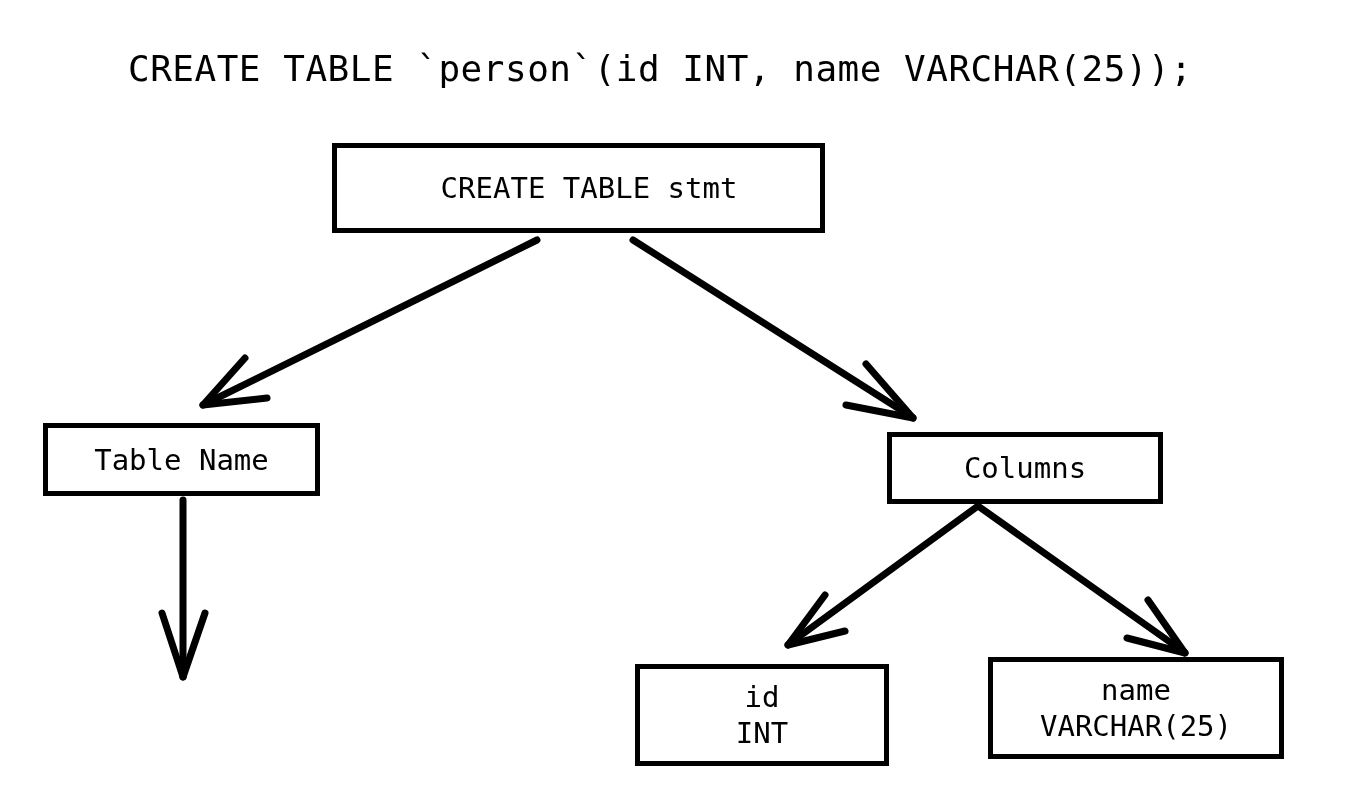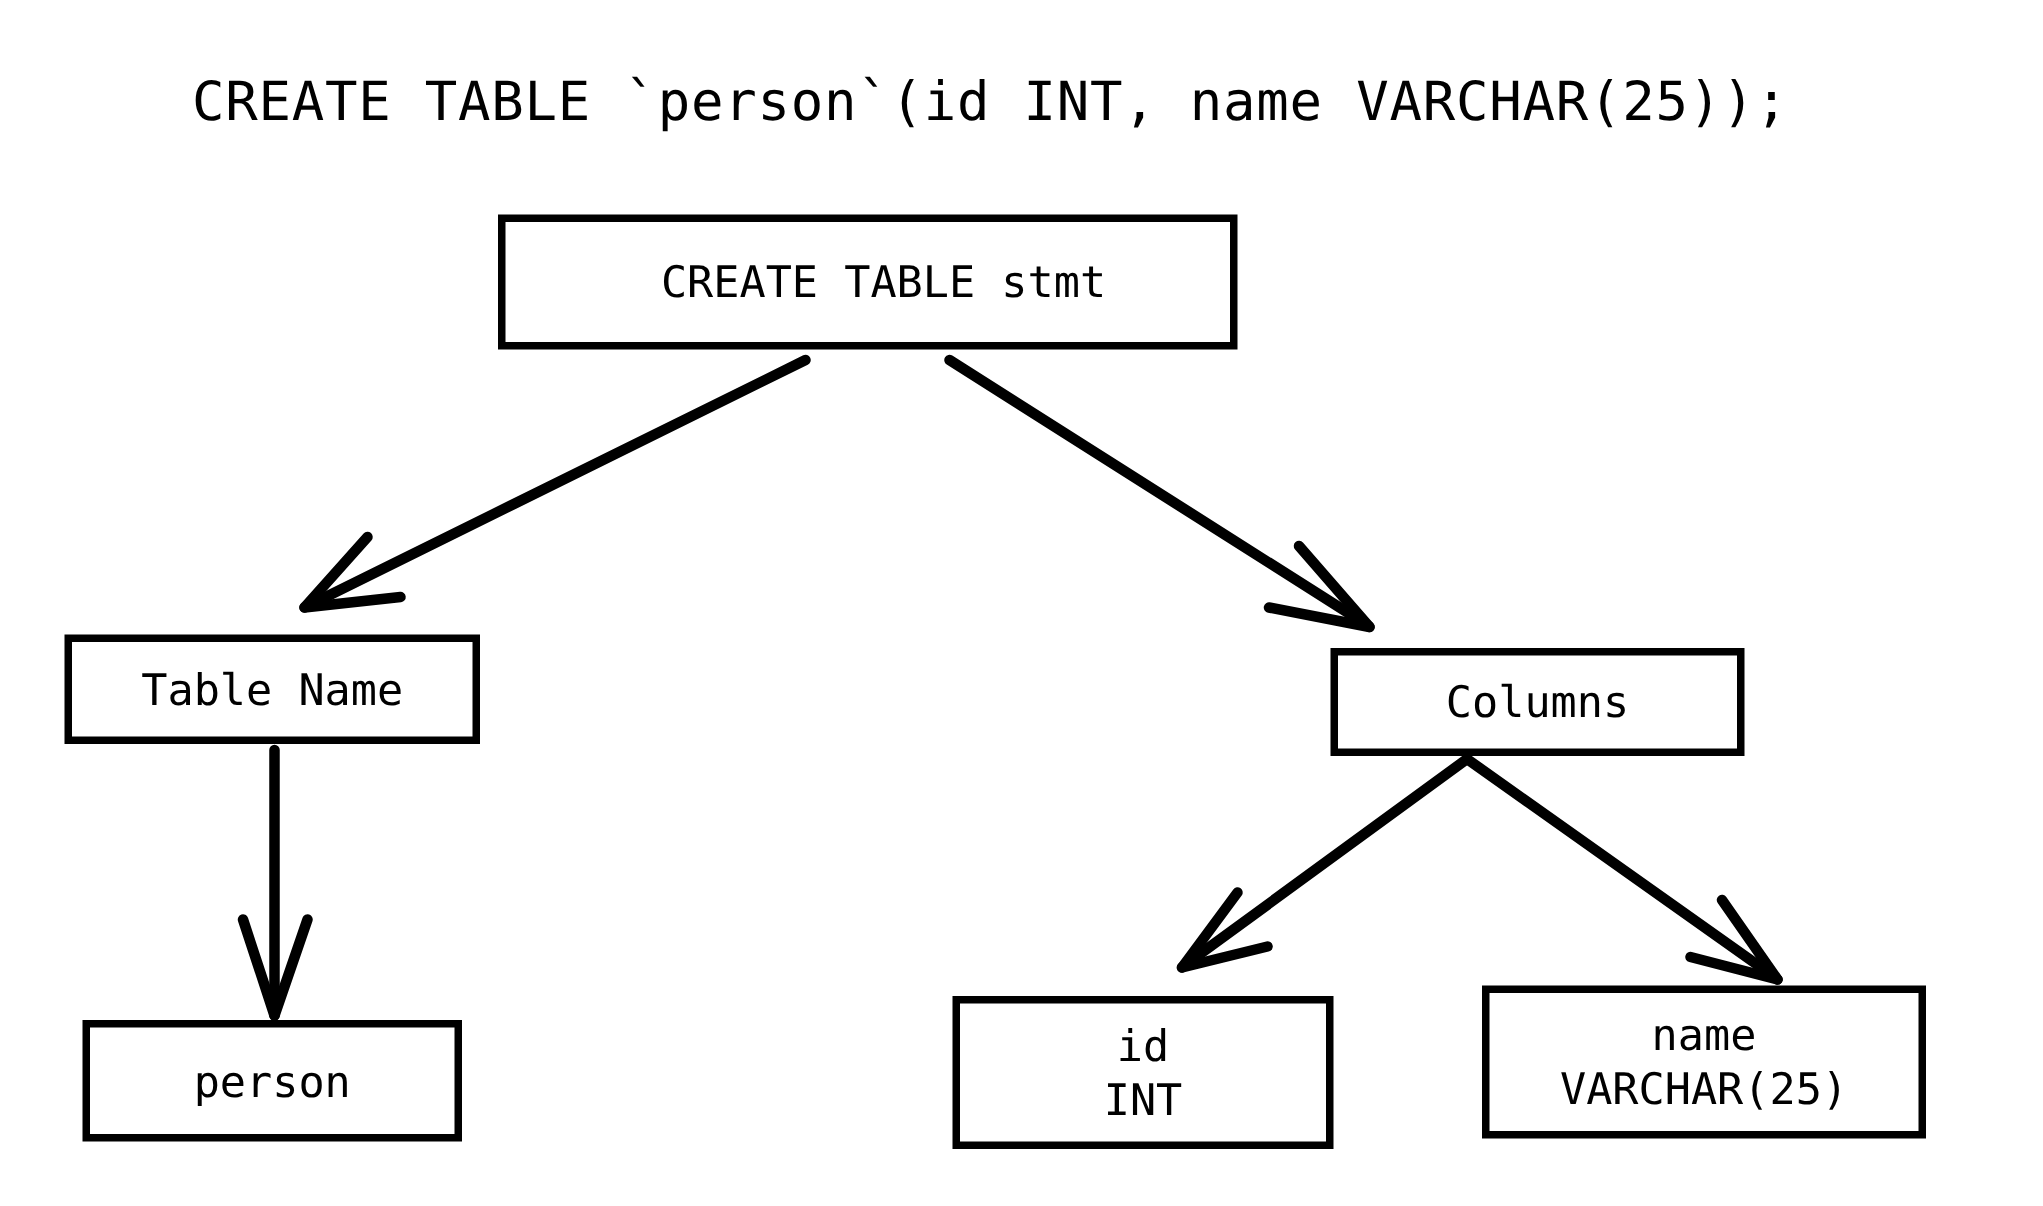--- a/index.html
+++ b/index.html
@@ -98,23 +98,20 @@
   </div>
 
   <div class="node" id="node-table-name" style="left: 43px; top: 423px; width: 277px; height: 73px; border-color: rgb(0, 0, 0);">
     <span class="line1">Table Name</span>
   </div>
 
   <div class="node" id="node-columns" style="left: 853px; top: 432px; width: 276px; height: 72px; border-color: rgb(0, 0, 0); margin-left: 34px;">
     <span class="line1">Columns</span>
   </div>
 
-  <div class="node" id="node-person" style="left: 55px; top: 680px; width: 253px; height: 81px; border-color: rgb(0, 0, 0);">
-    <span class="line1">person</span>
-  </div>
 
   <div class="node" id="node-col-id" style="left: 635px; top: 664px; width: 254px; height: 102px; border-color: rgb(0, 0, 0); text-align: right;">
     <span class="line1">id</span>
     <span class="line2">INT</span>
   </div>
 
   <div class="node" id="node-col-name" style="left: 988px; top: 657px; width: 296px; height: 102px; border-color: rgb(0, 0, 0);">
     <span class="line1">name</span>
     <span class="line2">VARCHAR(25)</span>
   </div>

